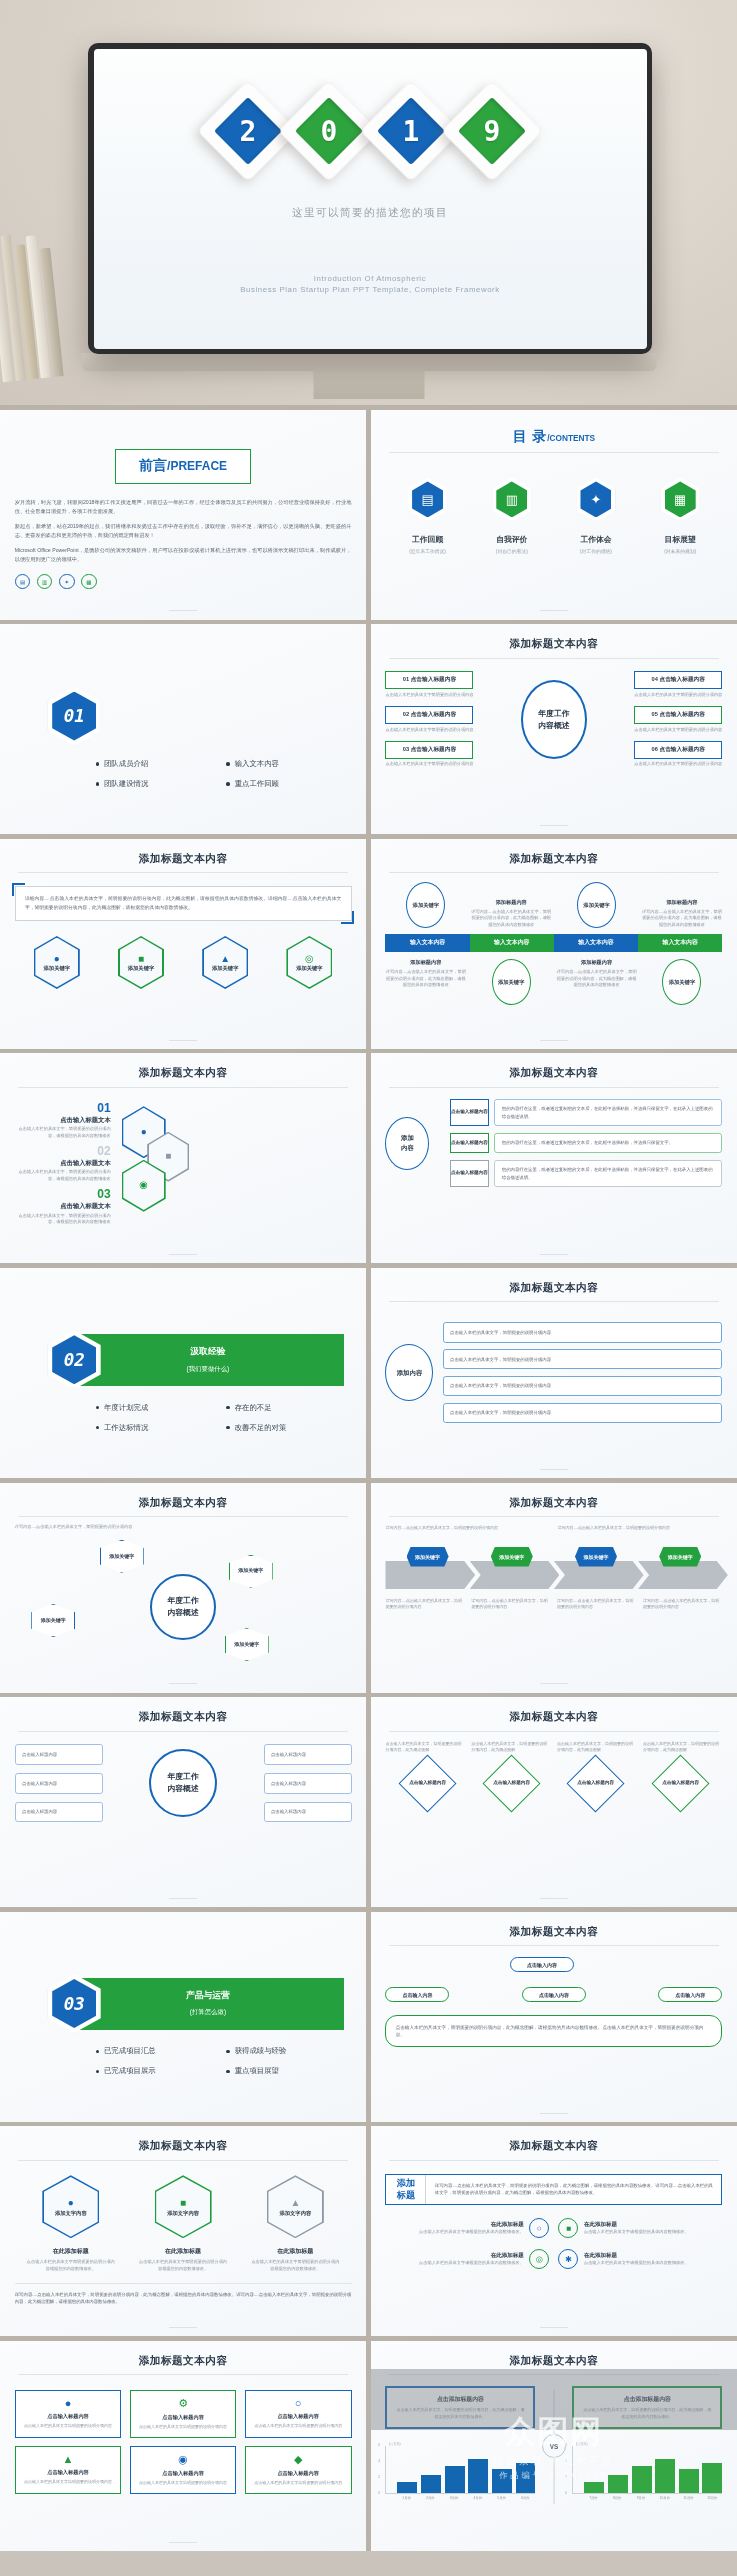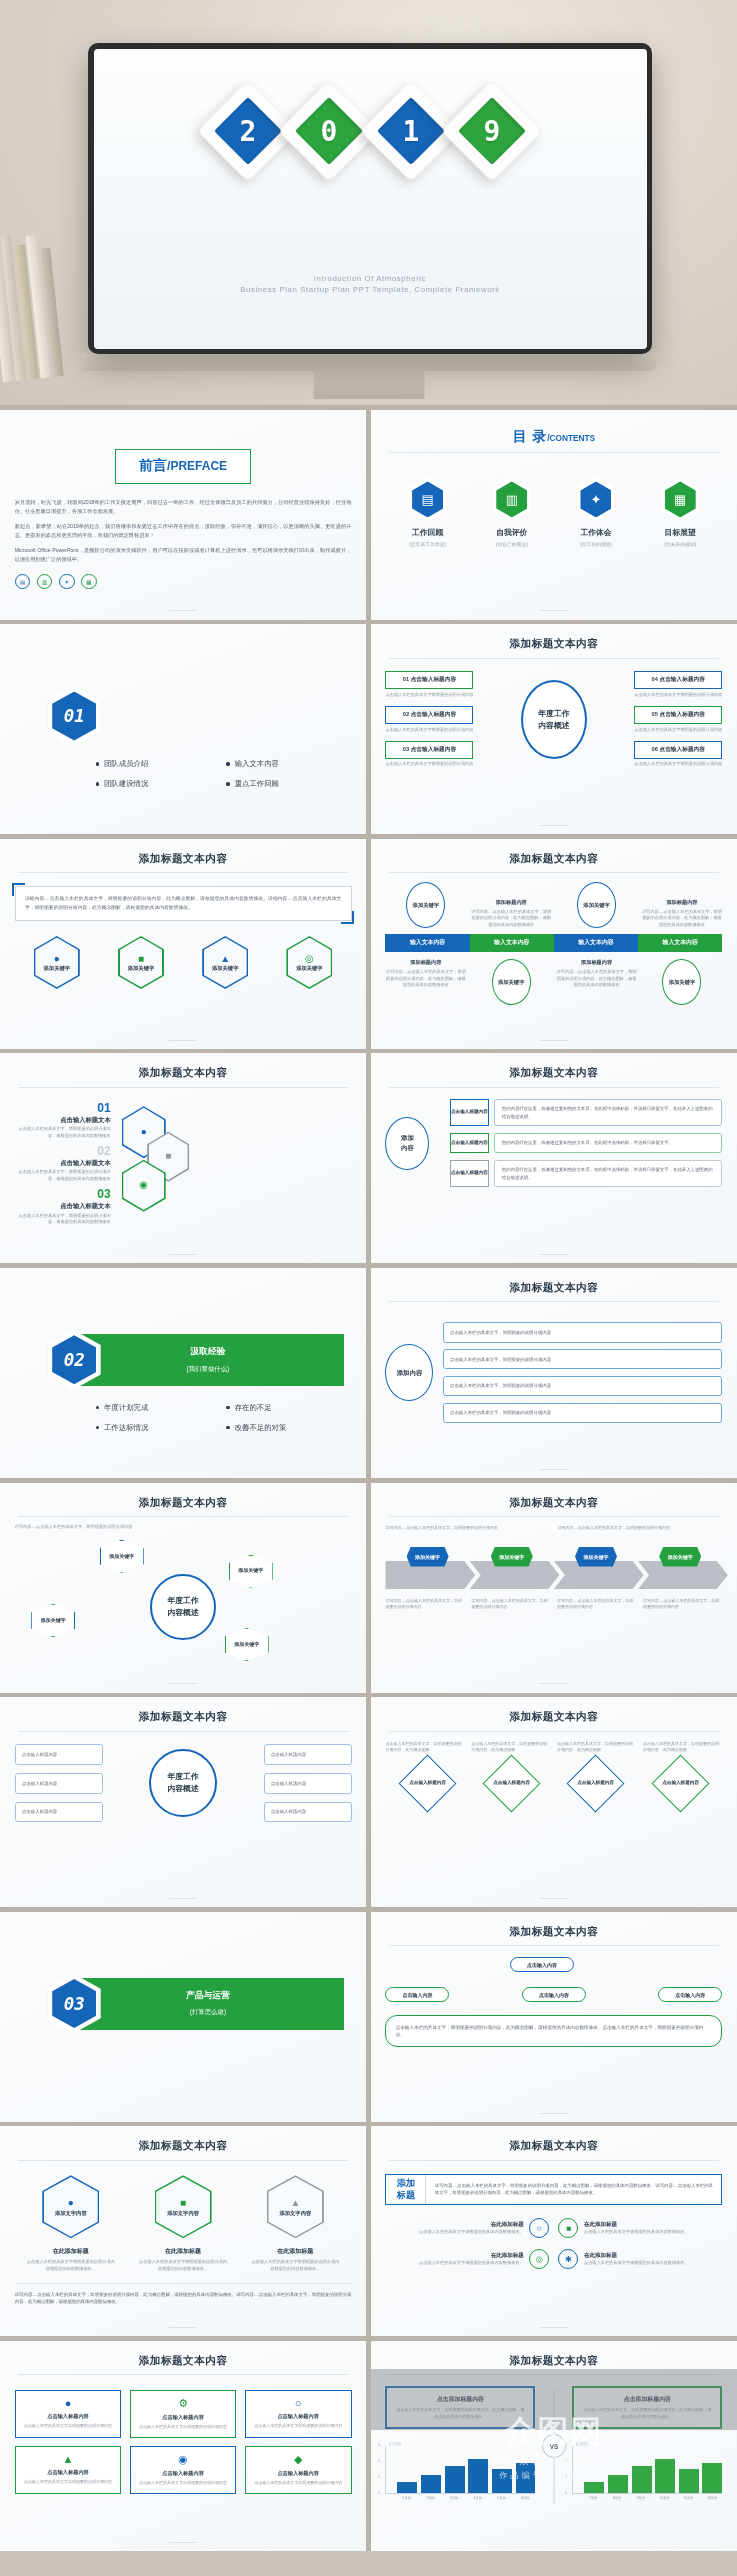--- a/index.html
+++ b/index.html
@@ -129,21 +129,21 @@
     width:39px; height:44px; margin:0 auto;
     display:flex; align-items:center; justify-content:center;
     clip-path: polygon(50% 0%, 100% 25%, 100% 75%, 50% 100%, 0% 75%, 0% 25%);
     background:#fff; box-shadow:0 2.8px 6.4px rgba(120,115,105,.25);
   }
   .hexi > i {
     width:31px; height:36px; display:flex; align-items:center; justify-content:center;
     clip-path: polygon(50% 0%, 100% 25%, 100% 75%, 50% 100%, 0% 75%, 0% 25%);
     color:#fff; font-size:13px;
   }
-  .toc-lab { margin-top:6px; font-size:7.8px; font-weight:700; color:#3a4654; }
+  .toc-lab { margin-top:13px; font-size:7.8px; font-weight:700; color:#3a4654; }
   .toc-sub { margin-top:2.8px; font-size:4.8px; color:#95a0ab; }
 
   
   .sec-wrap { position:relative; margin-top:53px; height:52px; }
   .sec-bar {
     position:absolute; left:57px; top:0; right:7.4px; height:52px;
     background:#25a03f; display:flex; flex-direction:column;
     align-items:center; justify-content:center; color:#fff;
   }
   .sec-bar b { font-size:8.8px; font-weight:700; }
@@ -379,20 +379,21 @@
             </div>
         </div>
         <div class="dia-wrap">
           <div class="dia-plate"></div>
           <div class="dia-inner" style="background:#2ea43f">
               <span class="dia-num">9</span>
             </div>
         </div>
       </div>
 
+      <div class="hero-sub">这里可以简要的描述您的项目</div>
       <div class="hero-en">
         <div>Introduction Of Atmospheric</div>
         <div>Business Plan Startup Plan PPT Template, Complete Framework</div>
       </div>
     </div>
   </div>
 </div>
 
 <div class="grid">
 
@@ -781,20 +782,26 @@
 
   <div class="slide">
     <div class="sec-wrap">
       <div class="sec-bar">
         <b>产品与运营</b>
         <span>(打算怎么做)</span>
       </div>
       <div class="sec-hex">
           <i>03</i>
         </div>
+    </div>
+    <div class="sec-bullets">
+      <div>已完成项目汇总</div>
+      <div>获得成绩与经验</div>
+      <div>已完成项目展示</div>
+      <div>重点项目展望</div>
     </div>
   </div>
 
   <div class="slide">
     <div class="s-title">添加标题文本内容</div>
     <div class="s-rule"></div>
     <div class="org-top">
       <div class="org-kid b">点击输入内容</div>
     </div>
     <div class="org-kids">

